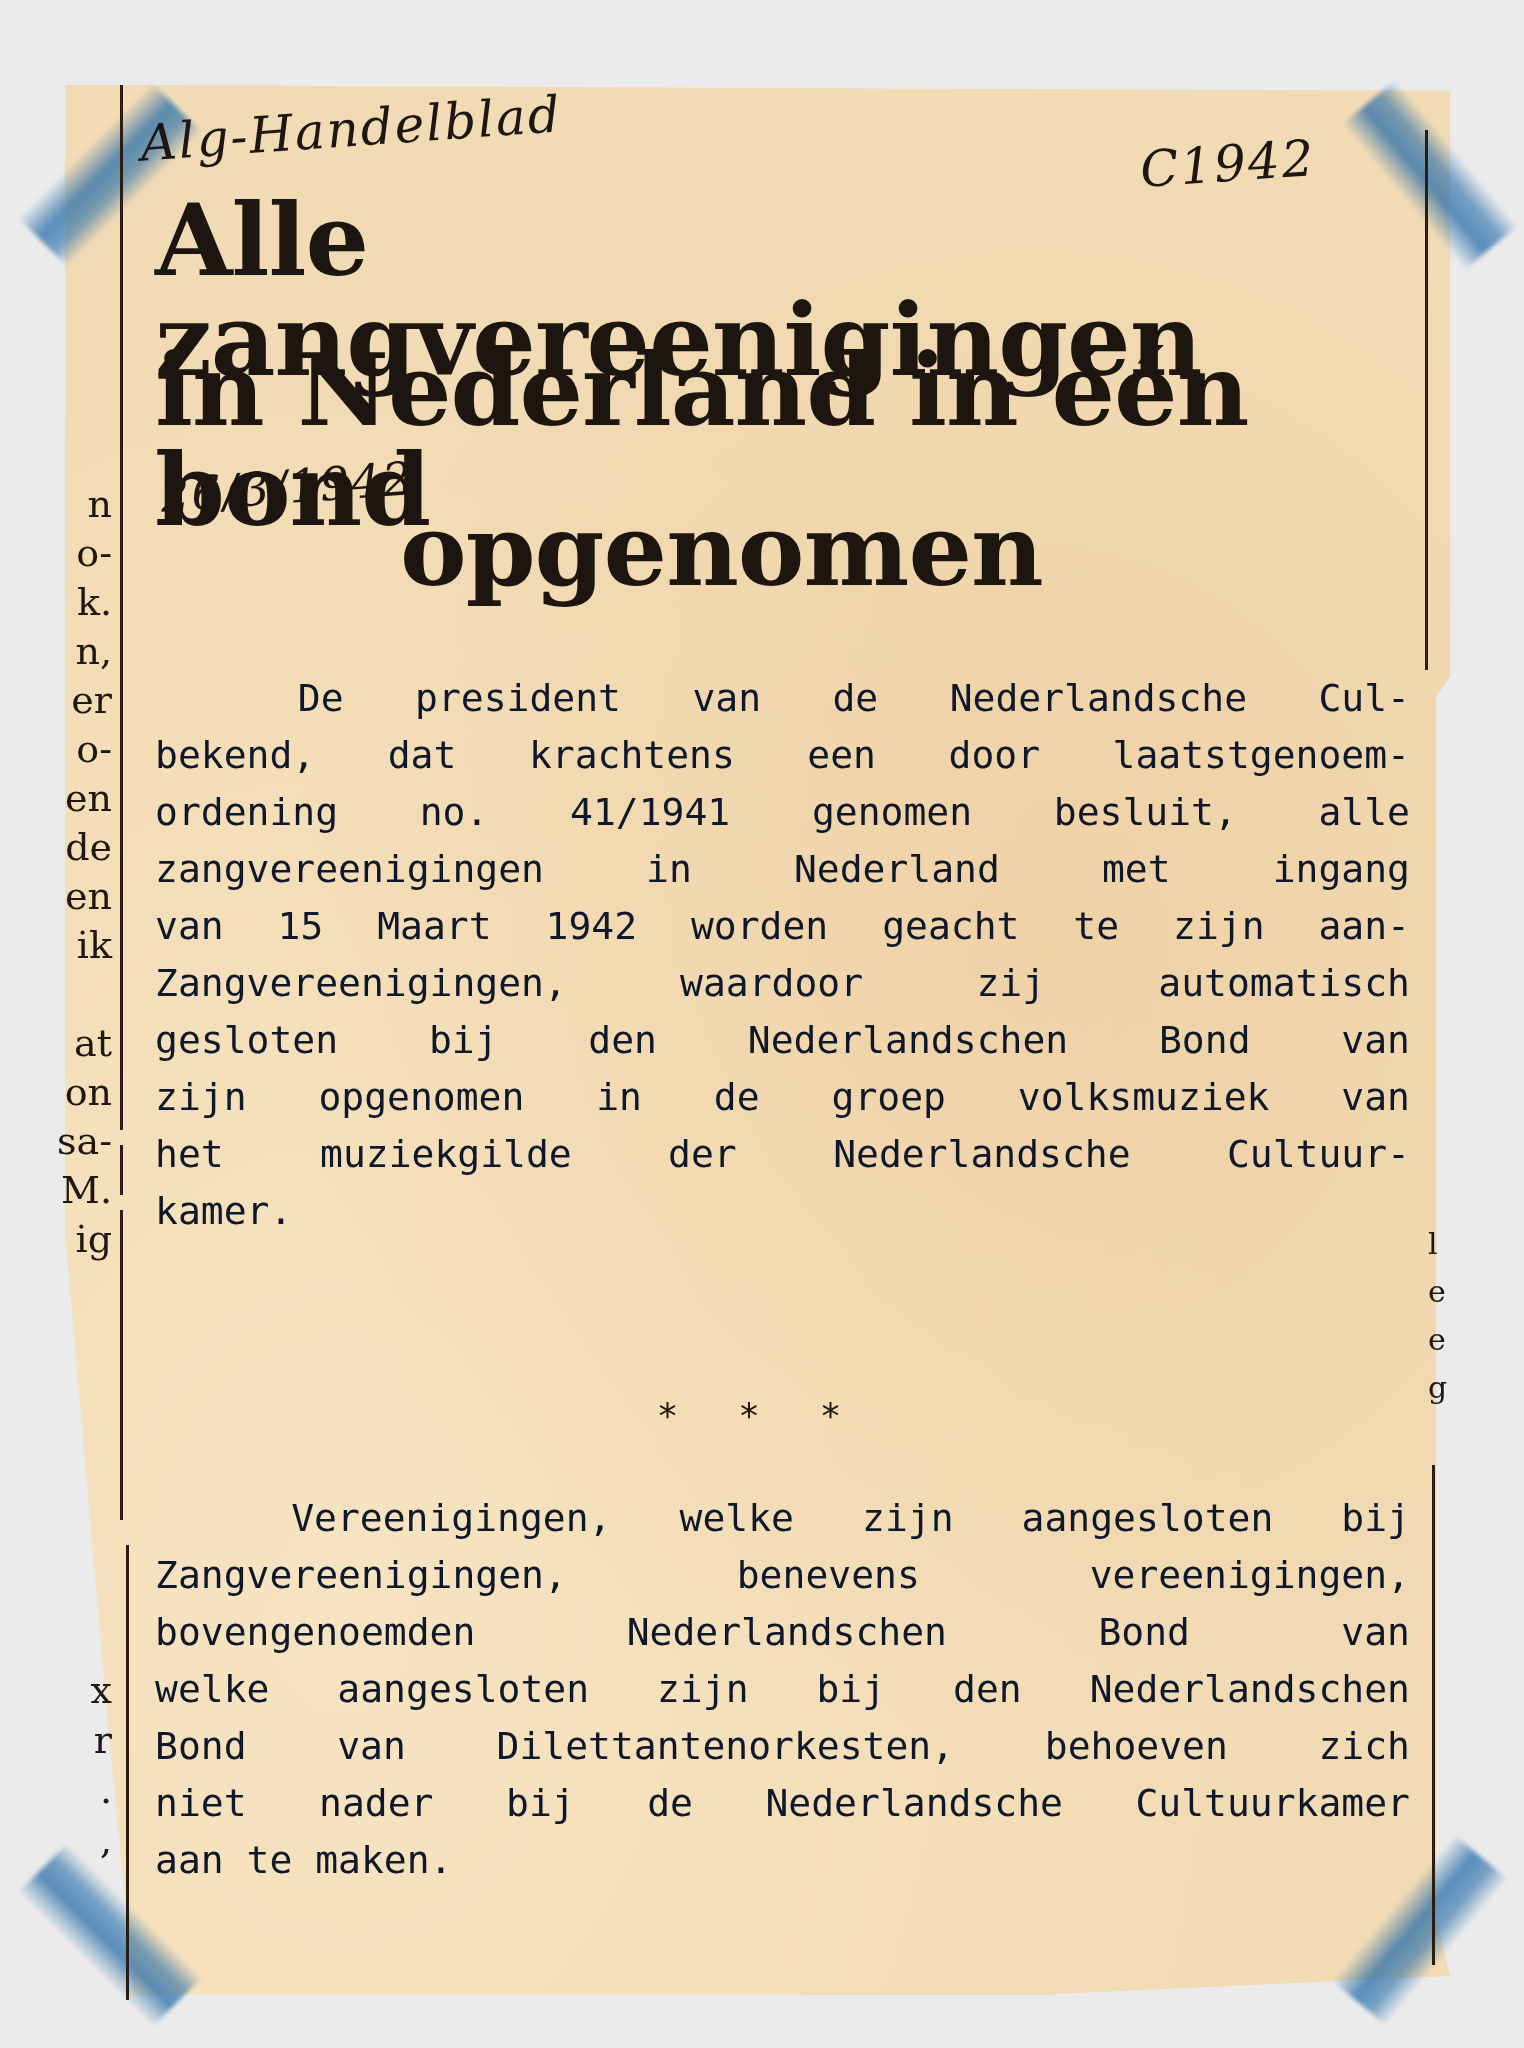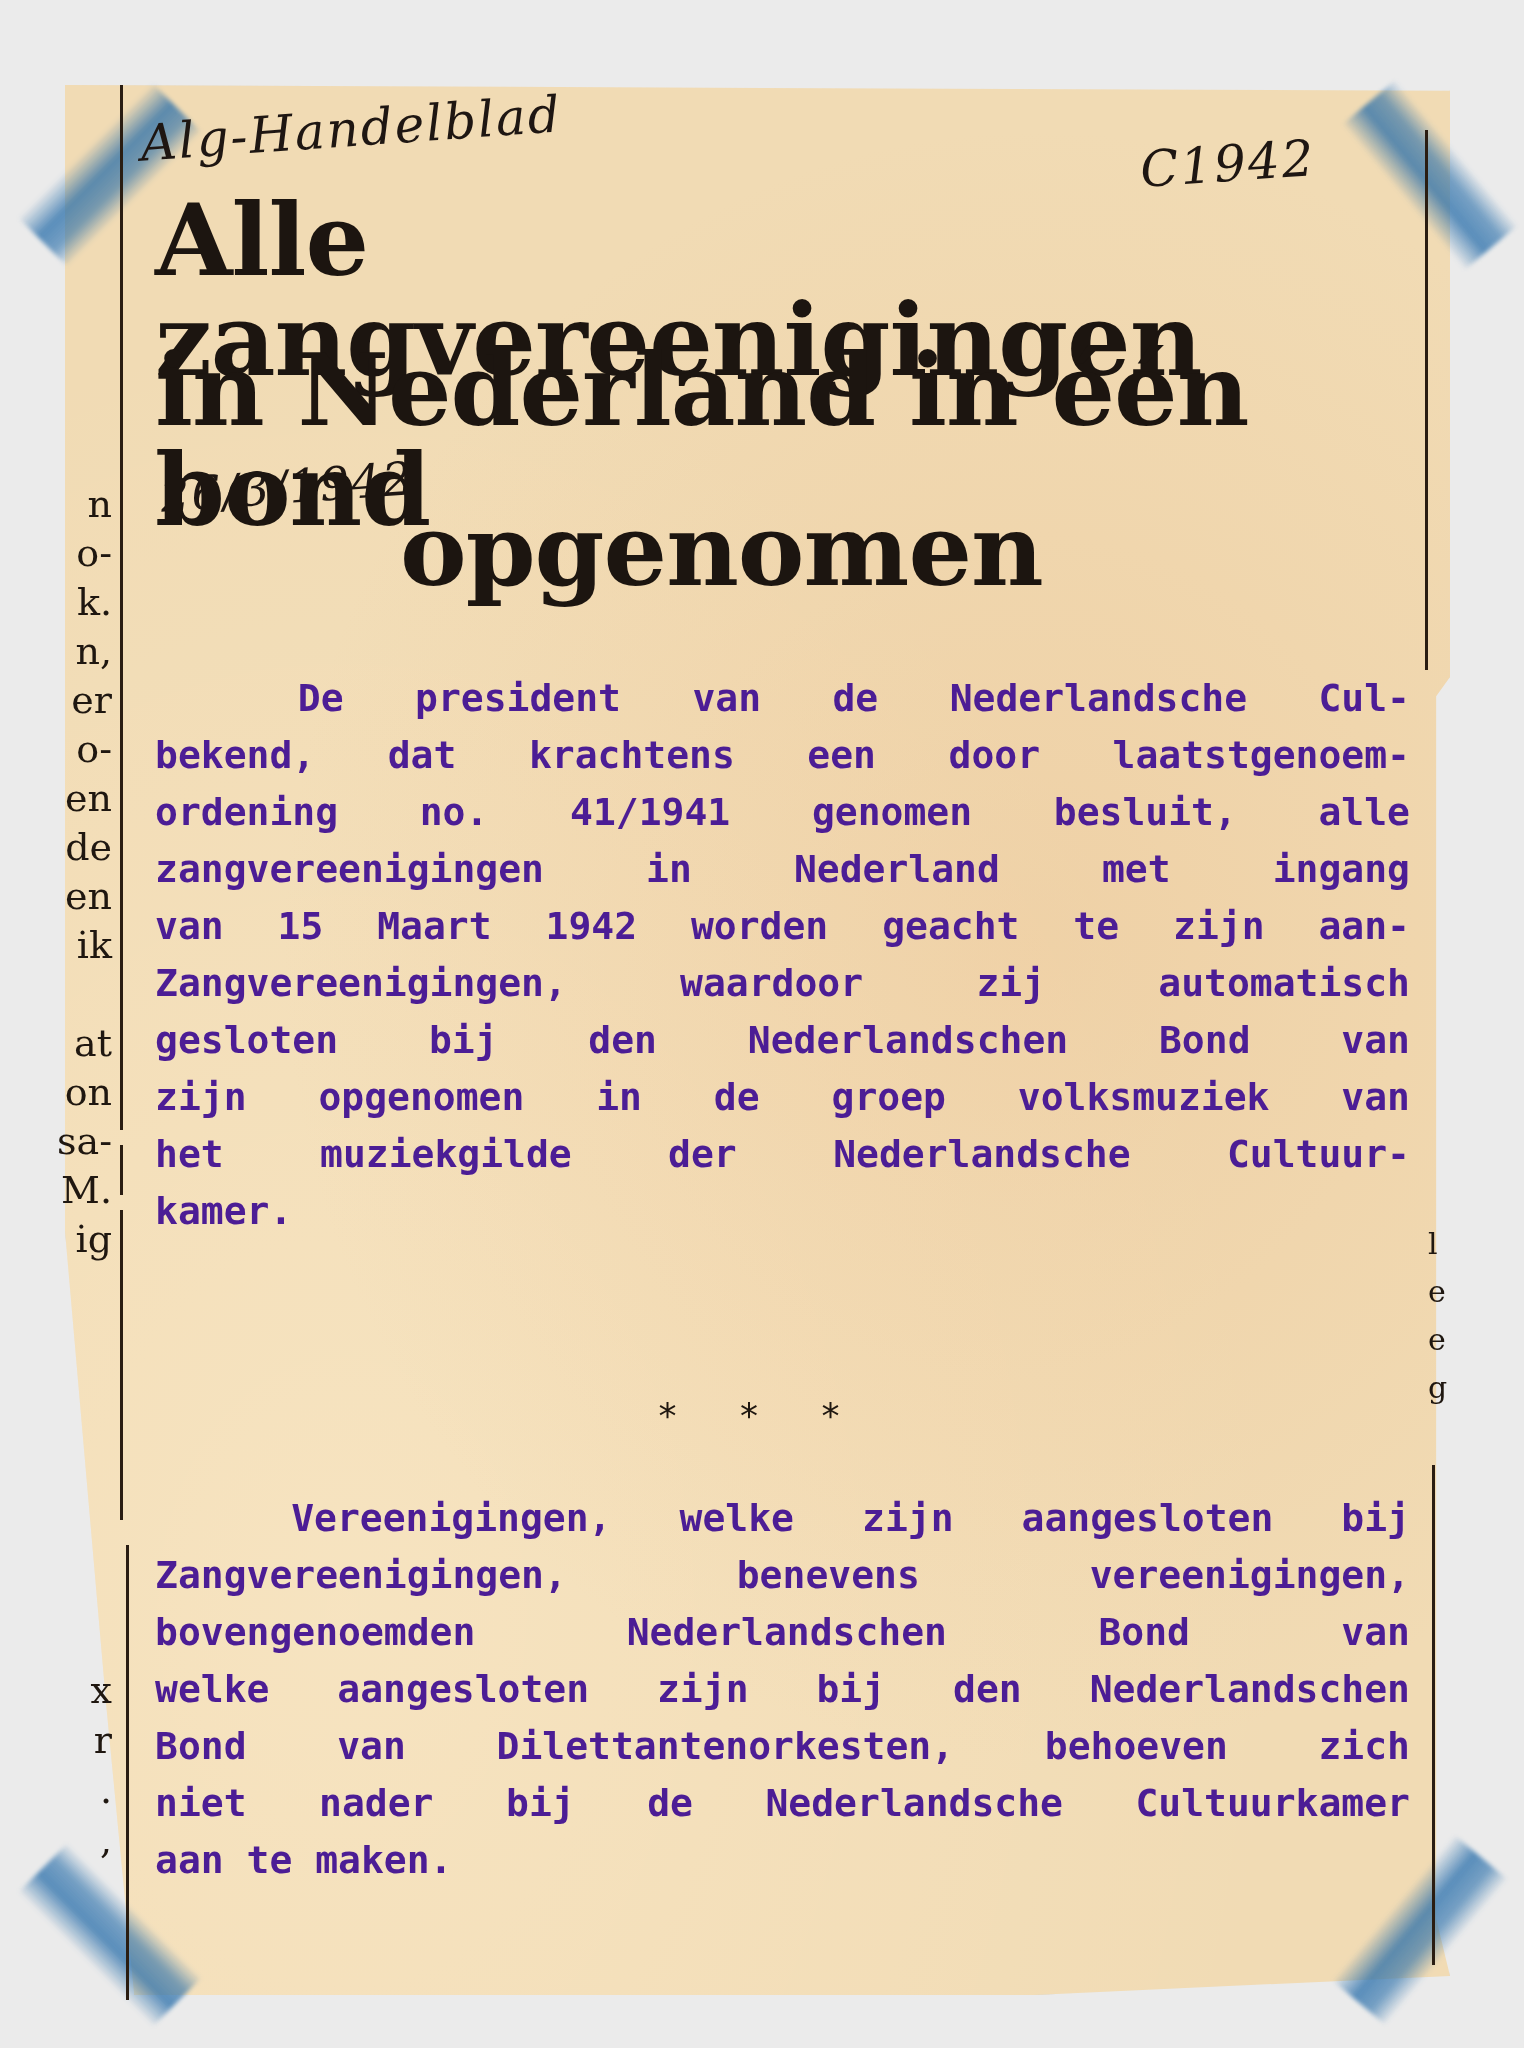--- a/index.html
+++ b/index.html
@@ -27,22 +27,22 @@
     position:absolute; font-family:"DejaVu Serif", serif; font-style:italic;
     color:#1e1612; font-size:50px; letter-spacing:2px; transform:rotate(-4deg);
   }
   .title {
     position:absolute; left:155px; width:1270px; text-align:left;
     font-family:"DejaVu Serif", serif; font-weight:bold;
     color:#1c1510; font-size:100px; line-height:1; letter-spacing:-1px;
   }
   .body-text {
     position:absolute; left:155px; width:1255px;
-    font-family:"DejaVu Sans Mono", monospace; color:#4c1d95;
-    font-size:38px; line-height:57px;font-weight:bold;
+    font-family:"DejaVu Sans Mono", monospace; color:#0f172a;
+    font-size:38px; line-height:57px;
   }
   .line { display:block; white-space:pre; text-align:justify; text-align-last:justify; }
   .line.last { text-align-last:left; }
   .stars {
     position:absolute; left:0; width:1524px; text-align:center; top:1395px;
     font-family:"DejaVu Sans", sans-serif; font-size:36px; color:#1f1710; letter-spacing:26px;
   }
   .margin-frag {
     position:absolute; font-family:"DejaVu Serif", serif; color:#1f1710;
     font-size:38px; line-height:57px; text-align:right;

